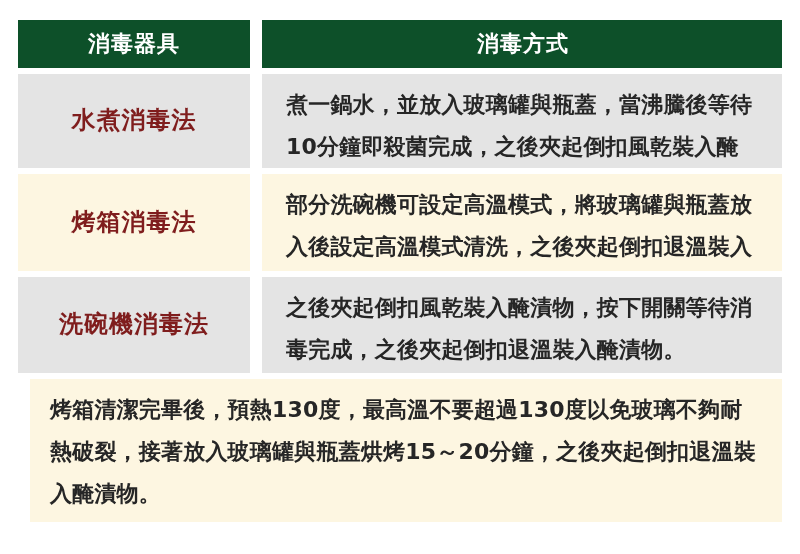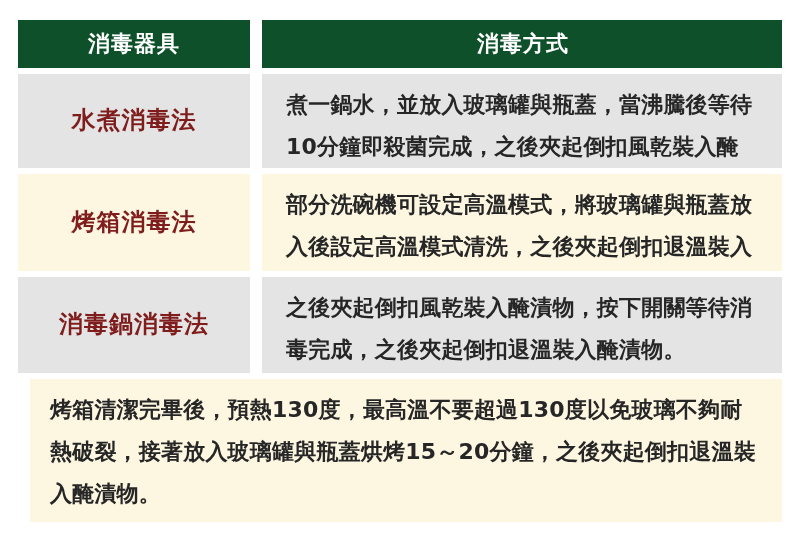--- a/index.html
+++ b/index.html
@@ -131,21 +131,21 @@
       <div class="cell-device">
         <span class="device-text">烤箱消毒法</span>
       </div>
       <div class="cell-method">
         <span class="method-text">部分洗碗機可設定高溫模式，將玻璃罐與瓶蓋放入後設定高溫模式清洗，之後夾起倒扣退溫裝入醃漬物。</span>
       </div>
     </div>
 
     <div class="row row-grey r3">
       <div class="cell-device">
-        <span class="device-text">消毒鍋消毒法</span>
+        <span class="device-text">洗碗機消毒法</span>
       </div>
       <div class="cell-method">
         <span class="method-text">之後夾起倒扣風乾裝入醃漬物，按下開關等待消毒完成，之後夾起倒扣退溫裝入醃漬物。</span>
       </div>
     </div>
 
     <div class="row row-cream r4">
       <div class="cell-method">
         <span class="method-text">烤箱清潔完畢後，預熱130度，最高溫不要超過130度以免玻璃不夠耐熱破裂，接著放入玻璃罐與瓶蓋烘烤15～20分鐘，之後夾起倒扣退溫裝入醃漬物。</span>
       </div>

